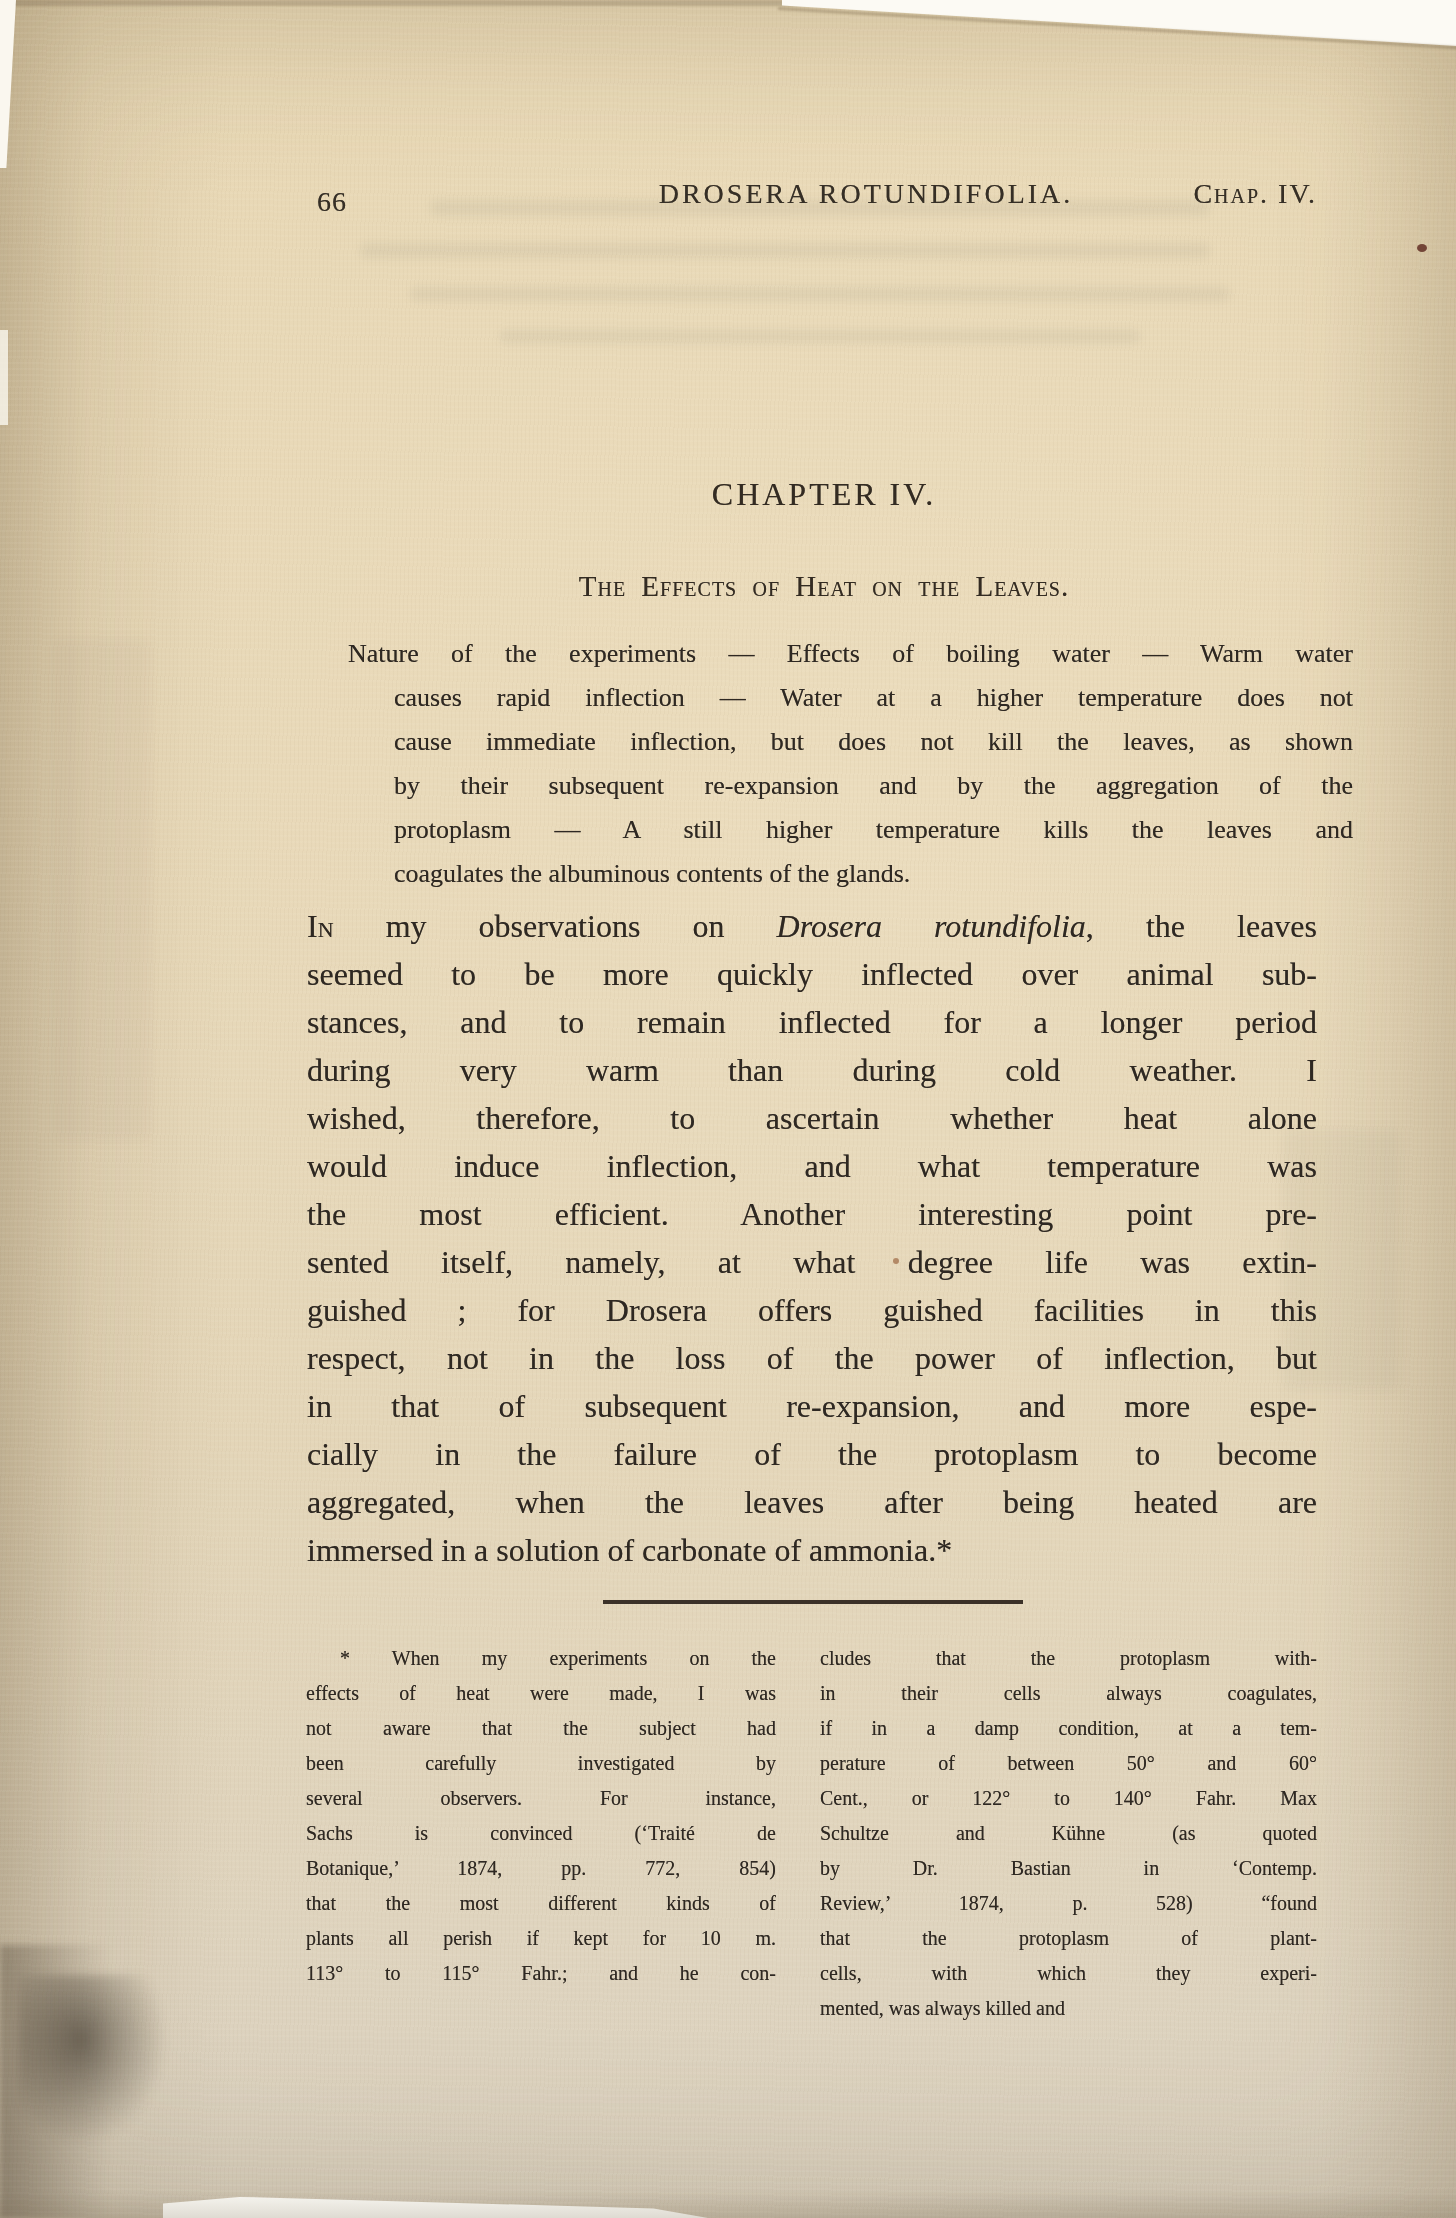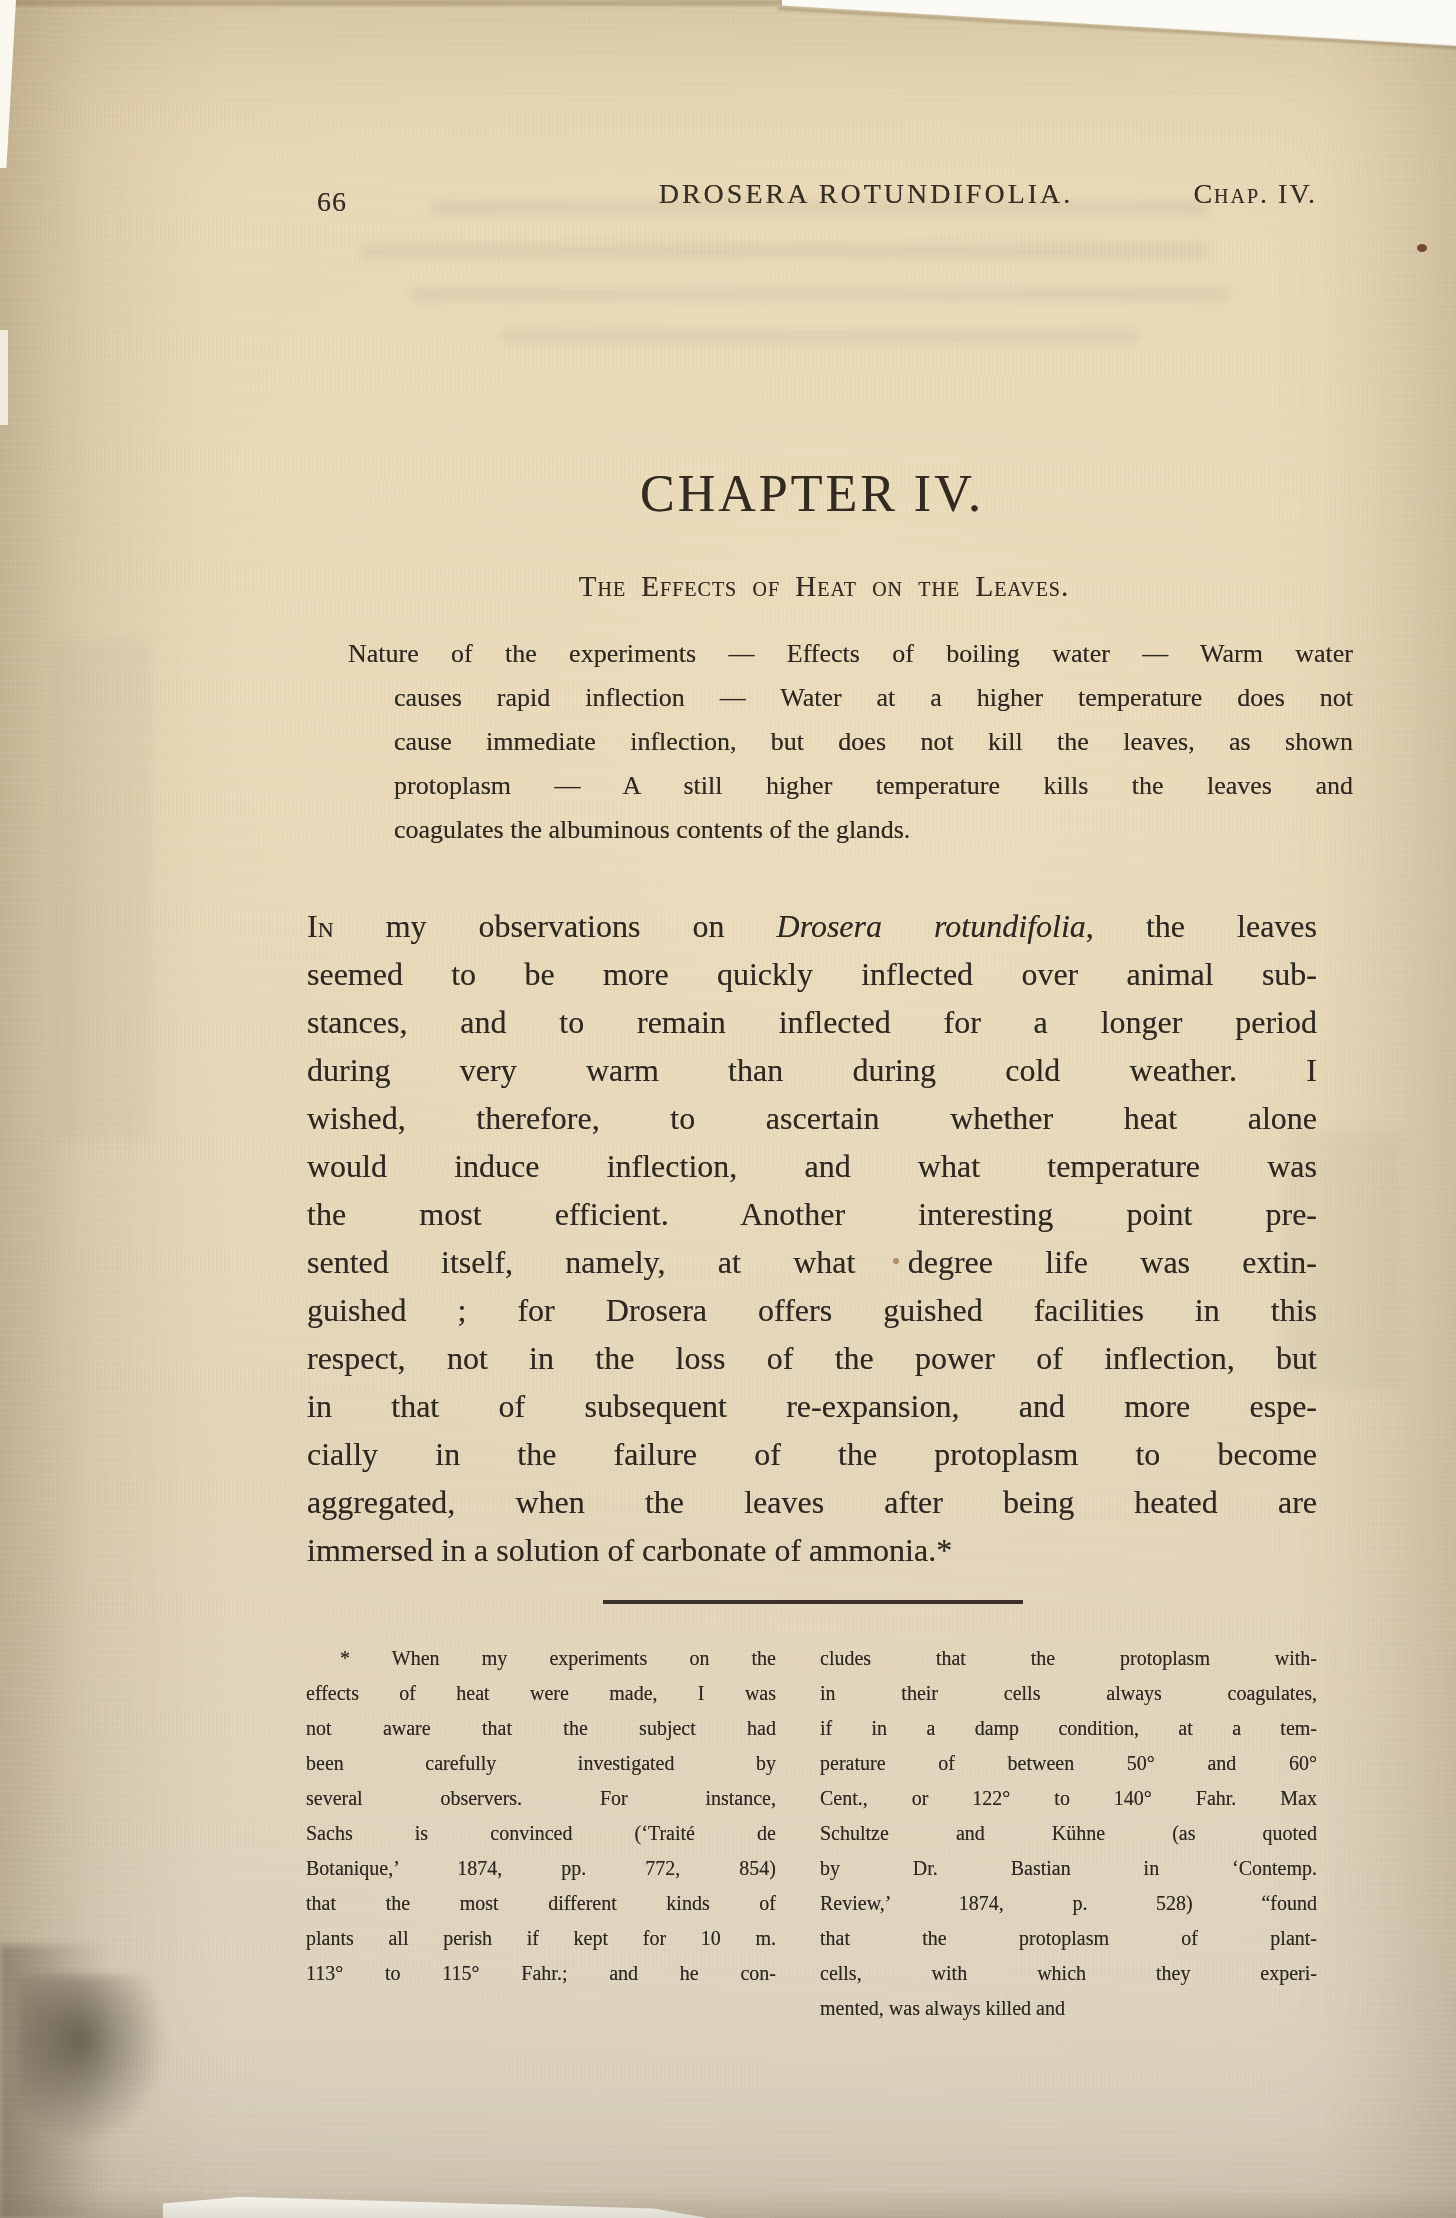--- a/index.html
+++ b/index.html
@@ -31,22 +31,22 @@
 
   .tline { text-align: justify; text-align-last: justify; text-justify: inter-word; }
   .tline-end { text-align-last: left; }
 
   .running-header { position: absolute; top: 178px; left: 307px; width: 1010px; height: 36px; font-size: 28px; color: #362f26; }
   .pagenum { position: absolute; left: 10px; top: 8px; letter-spacing: 1px; }
   .runtitle { position: absolute; left: 60px; right: -48px; top: 0; text-align: center; letter-spacing: 3px; }
   .chaplabel { position: absolute; right: 0; top: 0; letter-spacing: 2px; }
 
   .chapter-heading {
-    position: absolute; top: 464px; left: 307px; width: 1010px; margin: 0;
-    font-size: 52px; font-weight: normal; letter-spacing: 3px; text-align: center; color: #332b22;
+    position: absolute; top: 464px; left: 307px; width: 1010px; margin: 12px;
+    font-size: 32px; font-weight: normal; letter-spacing: 3px; text-align: center; color: #332b22;
   }
   .chapter-subtitle {
     position: absolute; top: 558px; left: 307px; width: 1010px; margin: 12px;
     font-size: 29px; font-weight: normal; font-variant: small-caps;
     letter-spacing: 1px; word-spacing: 7px; text-align: center; color: #332b22;
   }
 
   .summary { position: absolute; top: 632px; left: 312px; width: 1005px; font-size: 26px; line-height: 44px; margin-left: 36px; }
   .summary .tline { padding-left: 46px; }
   .summary .tline:first-child { padding-left: 0; }
@@ -117,20 +117,21 @@
     <span class="chaplabel sc">Chap. IV.</span>
   </header>
 
   <h1 class="chapter-heading">CHAPTER IV.</h1>
   <h2 class="chapter-subtitle">The Effects of Heat on the Leaves.</h2>
 
   <div class="summary">
       <div class="tline"><span>Nature of the experiments — Effects of boiling water — Warm water</span></div>
       <div class="tline"><span>causes rapid inflection — Water at a higher temperature does not</span></div>
       <div class="tline"><span>cause immediate inflection, but does not kill the leaves, as shown</span></div>
+      <div class="tline"><span>by their subsequent re-expansion and by the aggregation of the</span></div>
       <div class="tline"><span>protoplasm — A still higher temperature kills the leaves and</span></div>
       <div class="tline tline-end"><span>coagulates the albuminous contents of the glands.</span></div>
     </div>
 
   <div class="body-text">
       <div class="tline"><span class="sc">In</span><span> my observations on </span><span class="it">Drosera rotundifolia</span><span>, the leaves</span></div>
       <div class="tline"><span>seemed to be more quickly inflected over animal sub-</span></div>
       <div class="tline"><span>stances, and to remain inflected for a longer period</span></div>
       <div class="tline"><span>during very warm than during cold weather. I</span></div>
       <div class="tline"><span>wished, therefore, to ascertain whether heat alone</span></div>

